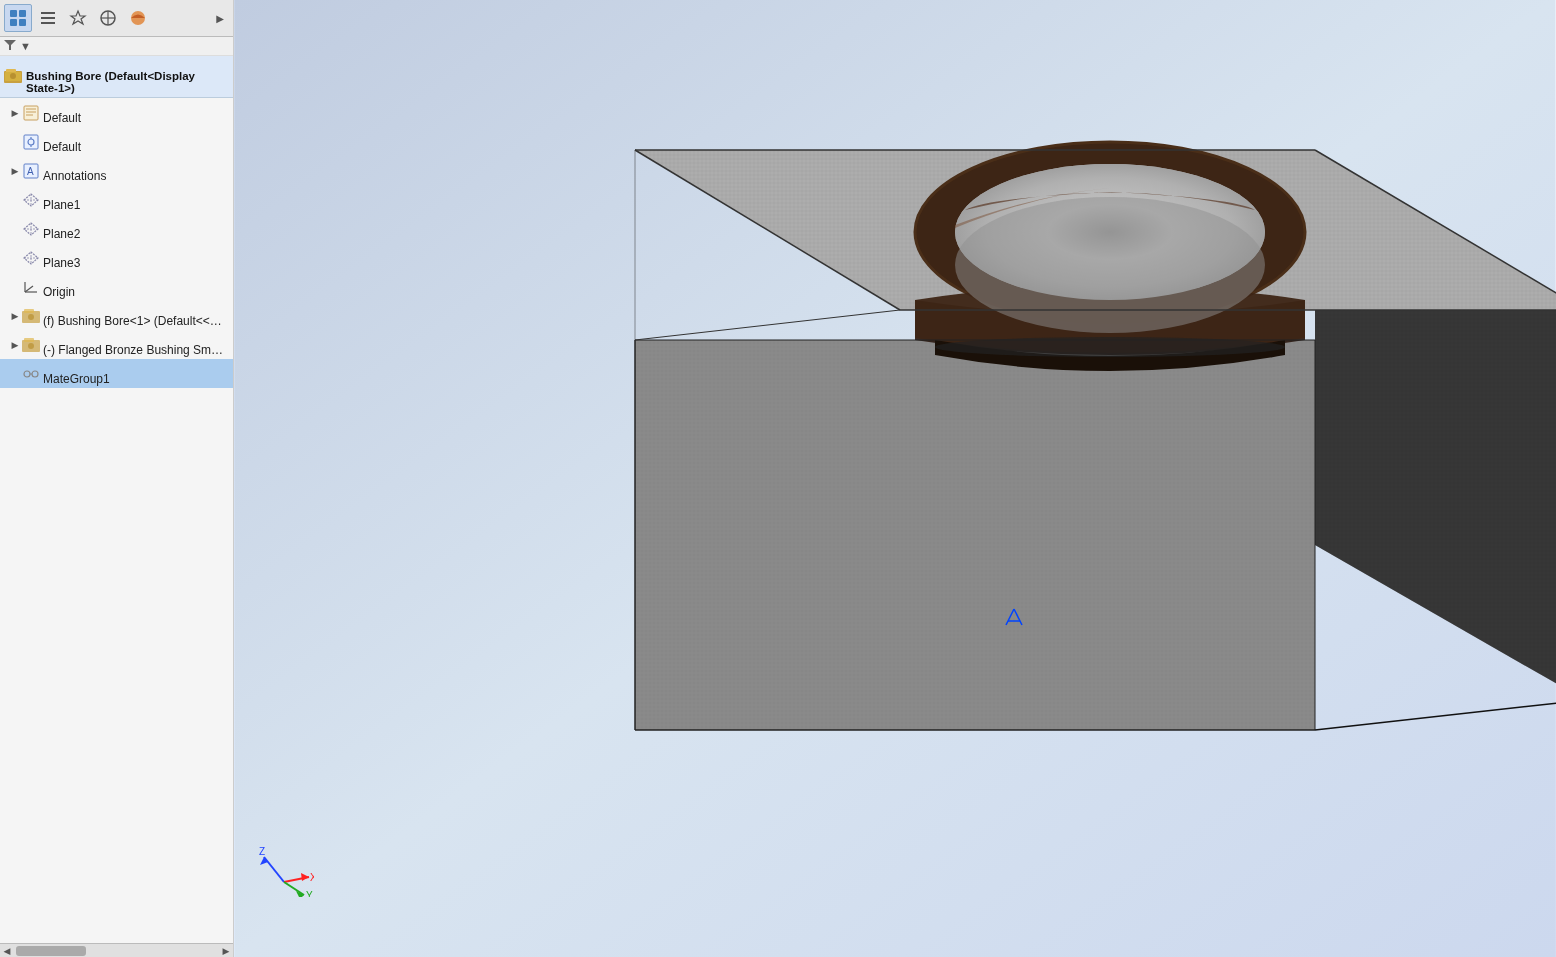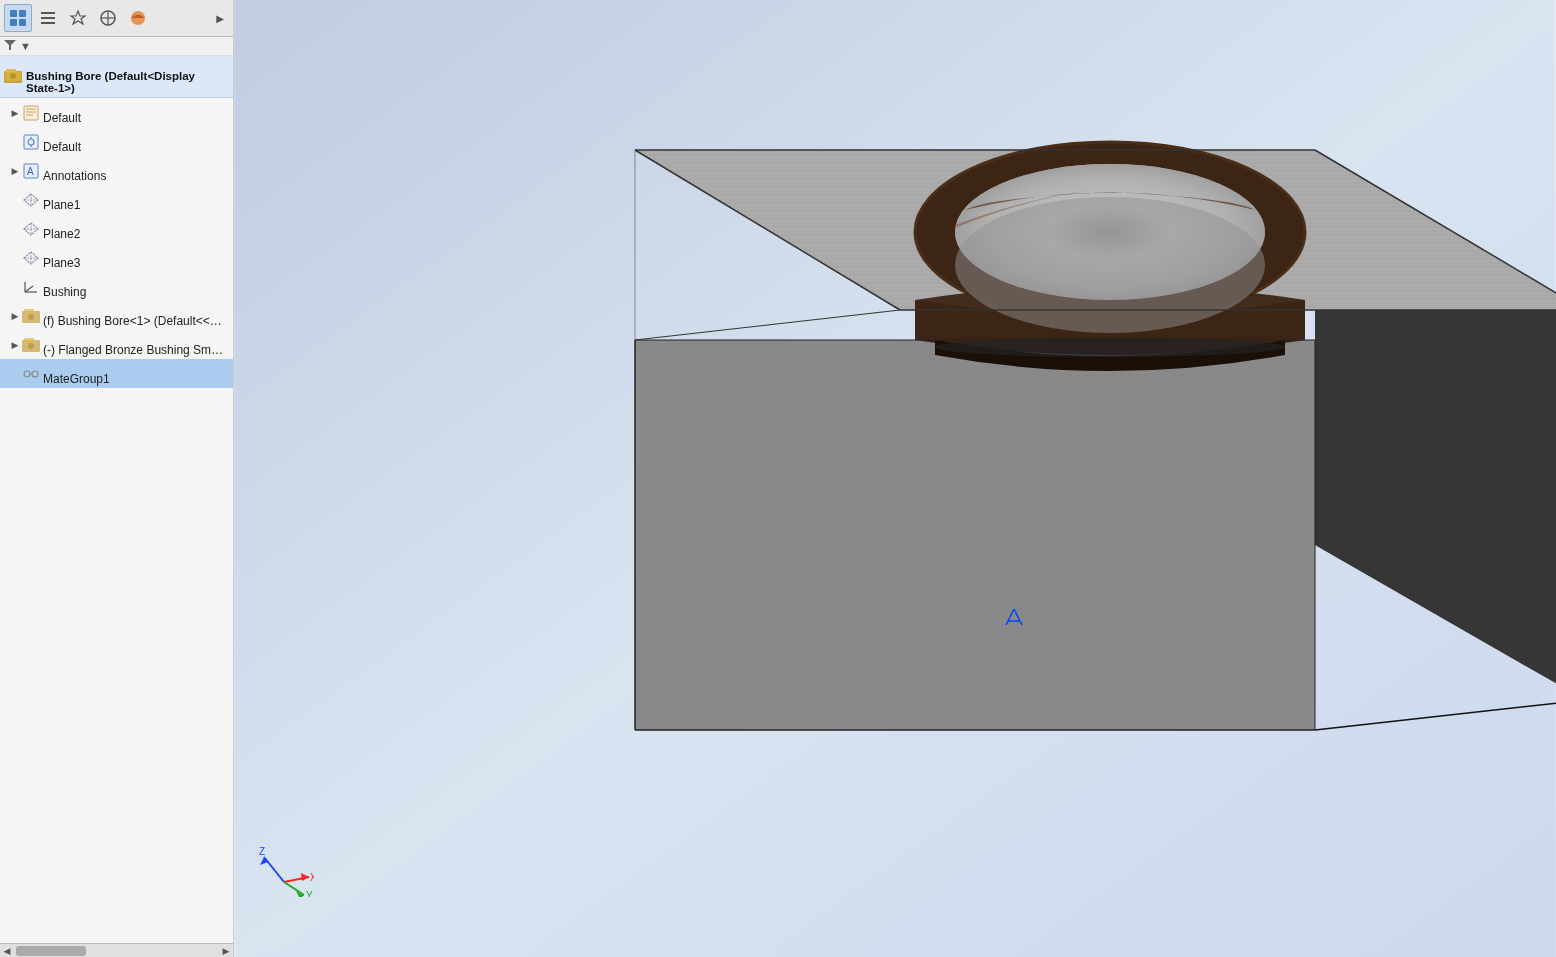--- a/index.html
+++ b/index.html
@@ -358,21 +358,21 @@
 
       <div class="tree-item indent-1">
         <span class="expand-arrow" style="visibility:hidden">▶</span>
         <span class="tree-icon">
           <svg width="16" height="14" viewBox="0 0 16 14">
             <line x1="2" y1="12" x2="14" y2="12" stroke="#555" stroke-width="1.2"></line>
             <line x1="2" y1="12" x2="2" y2="2" stroke="#555" stroke-width="1.2"></line>
             <line x1="2" y1="12" x2="10" y2="6" stroke="#555" stroke-width="1.2"></line>
           </svg>
         </span>
-        <span class="tree-label">Bushing</span>
+        <span class="tree-label">Origin</span>
       </div>
 
       <div class="tree-item indent-1">
         <span class="expand-arrow">▶</span>
         <span class="tree-icon">
           <svg width="18" height="16" viewBox="0 0 18 16">
             <rect x="0" y="3" width="18" height="12" fill="#c8a040" rx="1" opacity="0.7"></rect>
             <rect x="2" y="1" width="10" height="4" fill="#e0b850" rx="1" opacity="0.7"></rect>
             <circle cx="9" cy="9" r="3" fill="#b89030" opacity="0.7"></circle>
           </svg>

